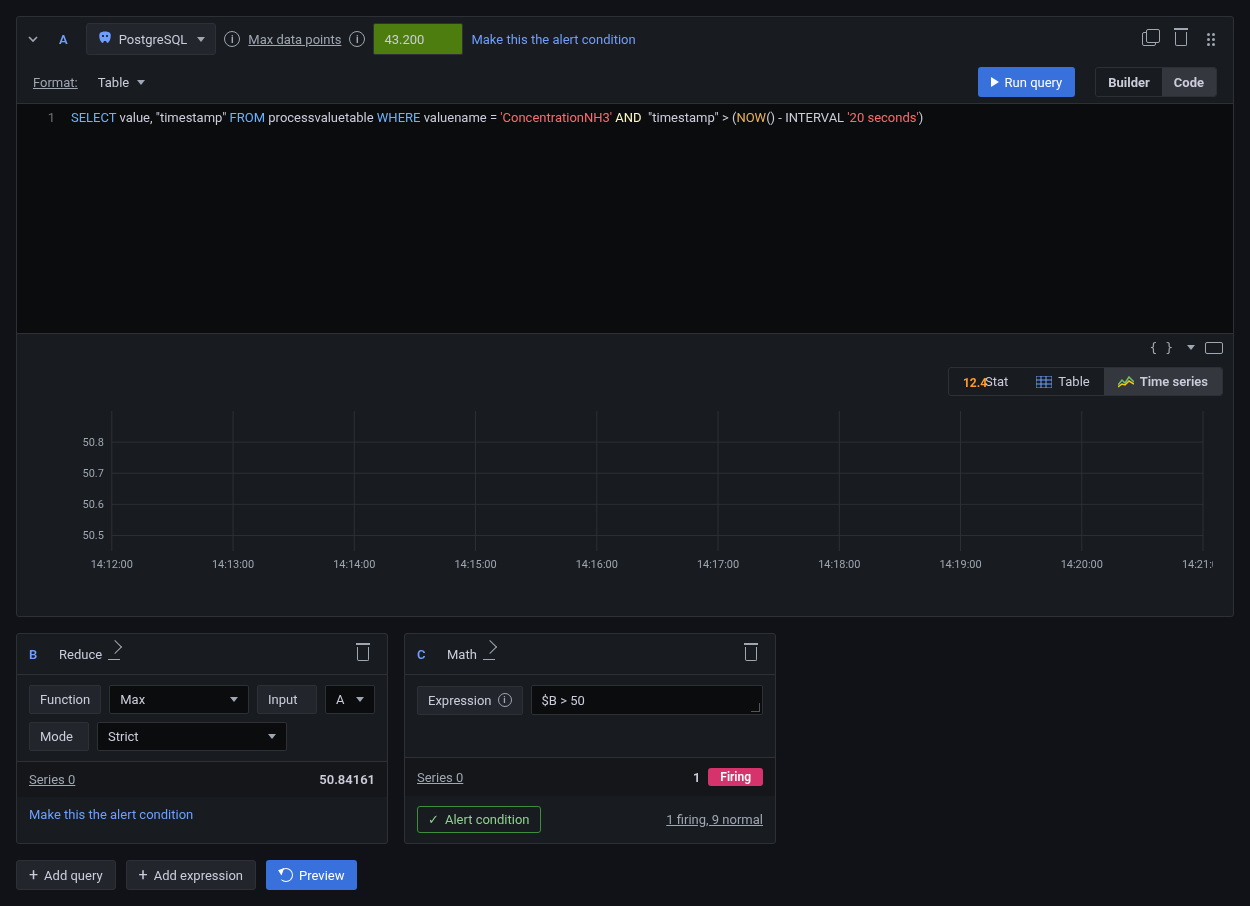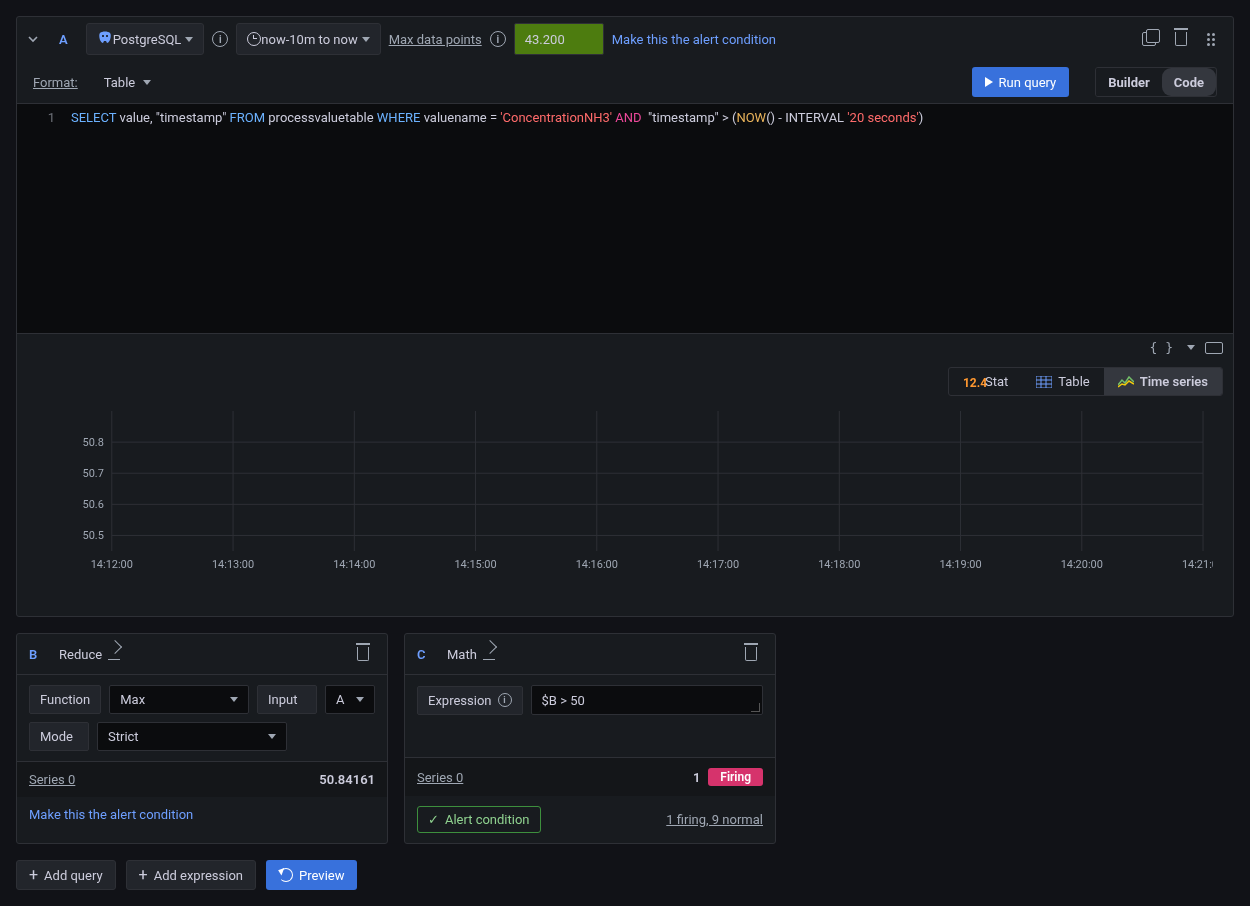--- a/index.html
+++ b/index.html
@@ -4,54 +4,54 @@
 <style>
 *{box-sizing:border-box;margin:0;padding:0;font-family:-apple-system,BlinkMacSystemFont,"Segoe UI",Roboto,sans-serif;}
 body{background:#111217;color:#ccccdc;font-size:13px;width:1250px;height:906px;overflow:hidden;}
 .page{padding:16px;}
 .panel{background:#181b1f;border:1px solid #2e3036;border-radius:3px;}
 
 
 .qa-header{display:flex;align-items:center;gap:8px;padding:6px 8px;}
 .chev{width:16px;height:16px;display:flex;align-items:center;justify-content:center;color:#9fa7b3;cursor:pointer;}
 .qlabel{color:#6e9fff;font-weight:600;padding:0 10px;}
-.pill{display:flex;align-items:center;background:#22252b;border:1px solid #2e3036;border-radius:3px;padding:5px 10px;height:32px;}
+.pill{display:flex;align-items:center;gap:6px;background:#22252b;border:1px solid #2e3036;border-radius:3px;padding:5px 10px;height:32px;}
 .pill.select{cursor:pointer;}
 .elephant{width:16px;height:16px;color:#6e9fff;display:inline-block;}
 .info-ic{width:16px;height:16px;border:1.3px solid #9fa7b3;border-radius:50%;display:flex;align-items:center;justify-content:center;font-size:10px;color:#9fa7b3;font-weight:700;}
 .clock-ic{width:14px;height:14px;border:1.3px solid #ccccdc;border-radius:50%;position:relative;}
 .clock-ic::after{content:"";position:absolute;top:2px;left:5px;width:1px;height:4px;background:#ccccdc;}
 .clock-ic::before{content:"";position:absolute;top:5px;left:5px;width:4px;height:1px;background:#ccccdc;}
 .muted{color:#9fa7b3;text-decoration:underline;}
 .input-like{background:#4d7c0f;border:1px solid #2e3036;border-radius:2px;padding:5px 10px;height:32px;display:flex;align-items:center;color:#ccccdc;}
 .link{color:#6e9fff;cursor:pointer;}
 .hspace{flex:1;}
 .icbtn{width:24px;height:24px;display:flex;align-items:center;justify-content:center;color:#9fa7b3;cursor:pointer;border-radius:2px;}
 .copy-ic{width:14px;height:14px;border:1.3px solid currentColor;border-radius:2px;position:relative;}
 .copy-ic::after{content:"";position:absolute;top:-4px;left:3px;width:12px;height:12px;border:1.3px solid currentColor;border-radius:2px;background:#181b1f;}
 .trash-ic{width:12px;height:14px;border:1.3px solid currentColor;border-top:none;border-radius:0 0 2px 2px;position:relative;}
 .trash-ic::before{content:"";position:absolute;top:-4px;left:-2px;width:14px;height:2px;background:currentColor;}
 .grip-ic{width:12px;height:14px;position:relative;display:flex;flex-wrap:wrap;gap:2px;align-content:center;}
 .grip-ic span{width:3px;height:3px;background:#9fa7b3;border-radius:50%;}
 
 
-.fmt-row{display:flex;align-items:center;gap:26px;padding:6px 16px;}
+.fmt-row{display:flex;align-items:center;gap:20px;padding:6px 16px;}
 .btn{display:flex;align-items:center;gap:6px;border-radius:3px;padding:6px 12px;cursor:pointer;height:30px;border:1px solid transparent;}
 .btn-primary{background:#3871dc;color:#fff;}
 .btn-primary .play{width:0;height:0;border-top:5px solid transparent;border-bottom:5px solid transparent;border-left:8px solid #fff;}
 .toggle-group{display:flex;border:1px solid #2e3036;border-radius:3px;overflow:hidden;height:30px;}
 .toggle-group div{padding:5px 12px;cursor:pointer;color:#ccccdc;display:flex;align-items:center;background:#181b1f;font-weight:bold;}
-.toggle-group .active{background:#34373e;border-radius:9px;}
+.toggle-group .active{background:#34373e;}
 
 
 .editor{display:flex;background:#0b0c0e;border-top:1px solid #2e3036;height:230px;font-family:Menlo,Consolas,monospace;font-size:13px;position:relative;}
 .gutter{width:48px;text-align:right;padding:6px 10px 0 0;color:#6c6f77;background:#0b0c0e;border-right:0;}
 .code{padding:6px 0 0 6px;white-space:pre;}
 .kw{color:#6cb2ff;}
-.kw2{color:#ec4899;}
+.kw2{color:#fef9c3;}
 .fn{color:#e9b35b;}
 .str{color:#ff6b6b;}
 
 
 .ed-foot{height:28px;border-top:1px solid #2e3036;display:flex;align-items:center;justify-content:flex-end;gap:10px;padding:0 10px;background:#181b1f;}
 .brackets{font-family:monospace;color:#9fa7b3;}
 .kbd-ic{width:18px;height:12px;border:1.3px solid #9fa7b3;border-radius:2px;position:relative;}
 
 
 .viz-tabs{display:flex;justify-content:flex-end;padding:6px 10px 0 10px;}
@@ -117,25 +117,20 @@
               <circle cx="6" cy="5" r="1" fill="#0b0c0e"></circle>
               <circle cx="10" cy="5" r="1" fill="#0b0c0e"></circle>
             </svg>
         </span>
         <span>PostgreSQL</span>
         <span class="chev-down"></span>
       </div>
 
       <div class="info-ic">i</div>
 
-      <div class="pill select">
-        <span class="clock-ic"></span>
-        <span>now-10m to now</span>
-        <span class="chev-down"></span>
-      </div>
 
       <span class="muted">Max data points</span>
       <div class="info-ic">i</div>
       <div class="input-like" style="width:90px;">43.200</div>
 
       <span class="link">Make this the alert condition</span>
 
       <div class="hspace"></div>
 
       <div class="icbtn">

